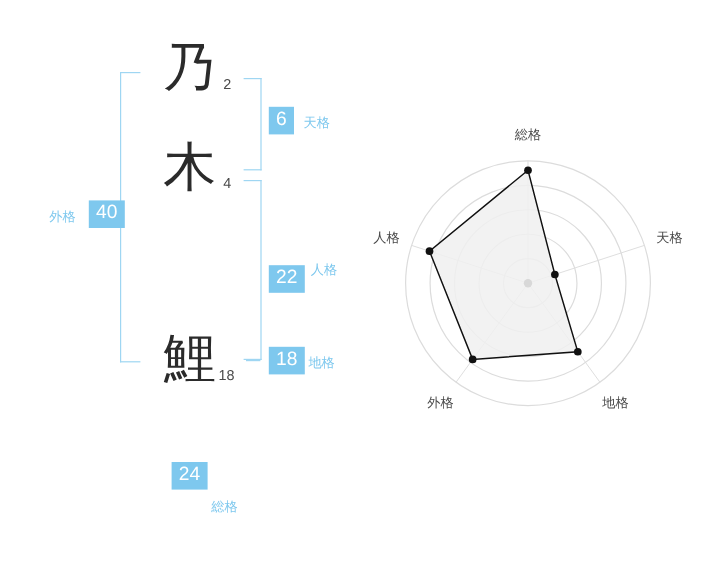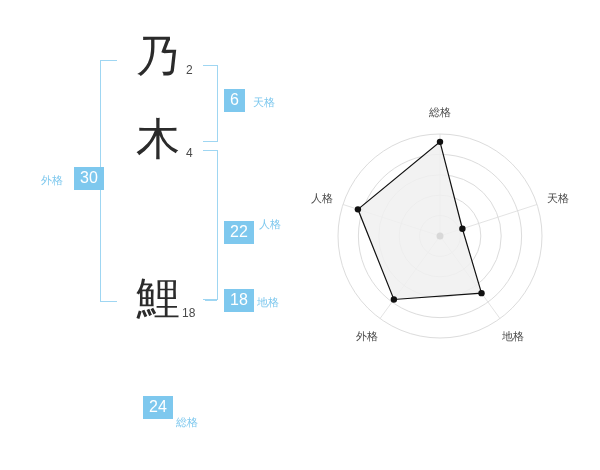--- a/index.html
+++ b/index.html
@@ -107,24 +107,24 @@
 
   <div class="badge" style="left:224px; top:89px;">6</div>
   <div class="badge-label" style="left:253px; top:95px;">天格</div>
 
   <div class="badge" style="left:224px; top:221px;">22</div>
   <div class="badge-label" style="left:259px; top:217px;">人格</div>
 
   <div class="badge" style="left:224px; top:289px;">18</div>
   <div class="badge-label" style="left:257px; top:295px;">地格</div>
 
-  <div class="badge" style="left:74px; top:167px;">30</div>
+  <div class="badge" style="left:74px; top:167px;">40</div>
   <div class="badge-label" style="left:41px; top:173px;">外格</div>
 
-  <div class="badge" style="left:143px; top:396px;">24</div>
+  <div class="badge" style="left:143px; top:385px;">24</div>
   <div class="badge-label" style="left:176px; top:415px;">総格</div>
 
   <div id="radar">
     <svg id="radar-svg" width="280" height="240" viewBox="0 0 280 240">
       <g id="radar-grid">
           <circle cx="140" cy="118" r="102.00" fill="none" stroke="#dcdcdc" stroke-width="1"></circle>
           <circle cx="140" cy="118" r="81.60" fill="none" stroke="#dcdcdc" stroke-width="1"></circle>
           <circle cx="140" cy="118" r="61.20" fill="none" stroke="#dcdcdc" stroke-width="1"></circle>
           <circle cx="140" cy="118" r="40.80" fill="none" stroke="#dcdcdc" stroke-width="1"></circle>
           <circle cx="140" cy="118" r="20.40" fill="none" stroke="#dcdcdc" stroke-width="1"></circle>

